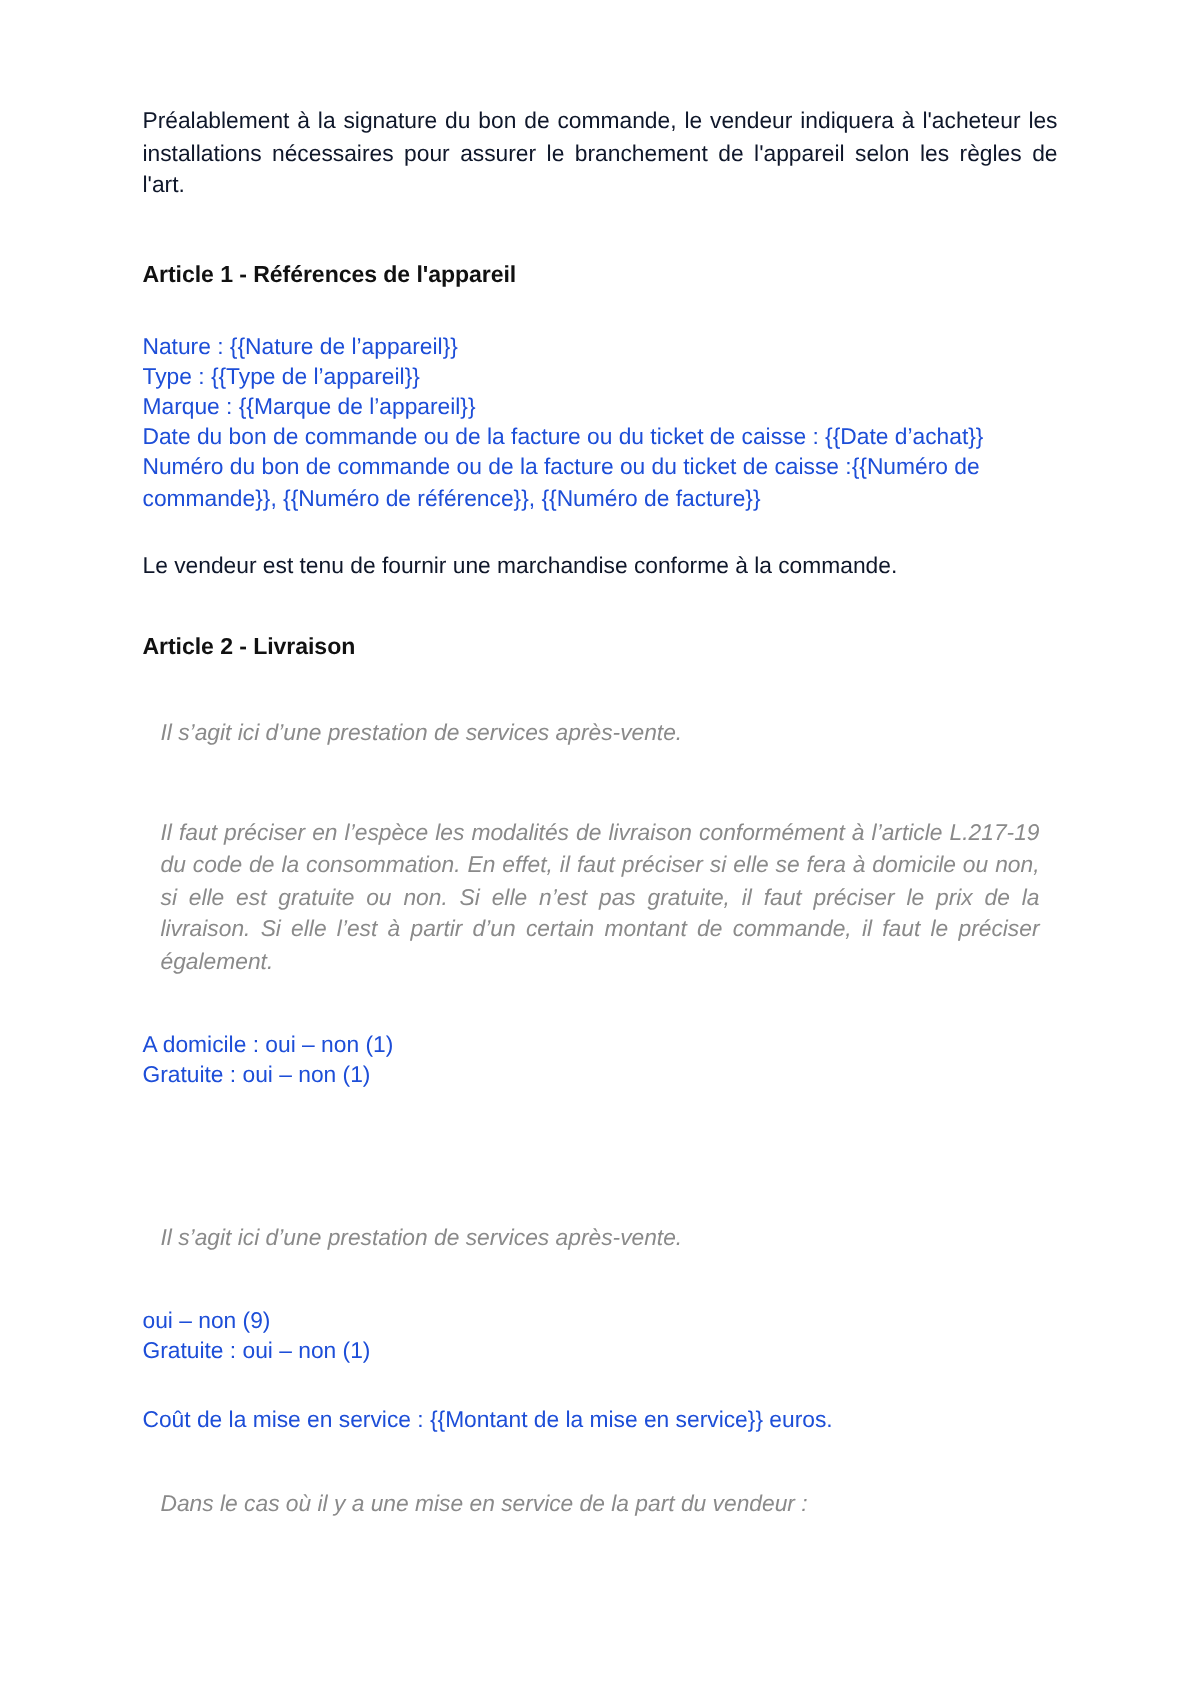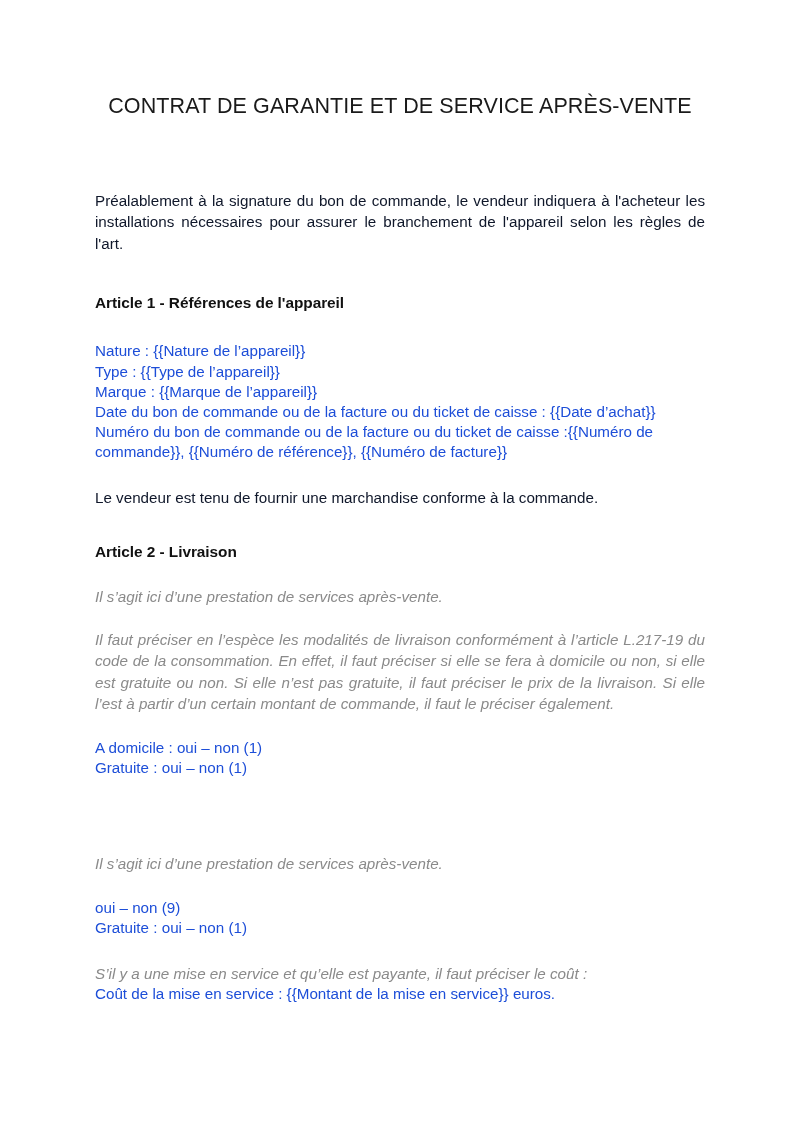--- a/index.html
+++ b/index.html
@@ -51,21 +51,21 @@
   }
   .para.justify {
     text-align: justify;
     text-align-last: left;
   }
   .note {
     font-size: 15.2px;
     line-height: 21.5px;
     color: #8a8a8a;
     font-style: italic;
-    margin: 0;
+    margin: 12px;
   }
   .note.justify {
     text-align: justify;
     text-align-last: left;
   }
   .article-heading {
     font-size: 15.4px;
     font-weight: bold;
     color: #111111;
     margin: 0;
@@ -97,21 +97,20 @@
   .gap-ouinon  { height: 23px; }
   .gap-cout    { height: 25px; }
   .gap-dans    { height: 23px; }
 </style>
 </head>
 <body>
 
 <div class="page">
   <div class="content">
 
-    <h1 class="doc-title">CONTRAT DE GARANTIE ET DE SERVICE APRÈS-VENTE</h1>
 
     <div class="gap-intro"></div>
 
     <p class="para justify">Préalablement à la signature du bon de commande, le vendeur indiquera à l'acheteur les installations nécessaires pour assurer le branchement de l'appareil selon les règles de l'art.</p>
 
     <div class="gap-a1"></div>
 
     <h2 class="article-heading">Article 1 - Références de l'appareil</h2>
 
     <div class="gap-a1body"></div>
@@ -156,21 +155,21 @@
 
     <div class="gap-ouinon"></div>
 
     <div class="block">
       <p class="field-line">oui – non (9)</p>
       <p class="field-line">Gratuite : oui – non (1)</p>
     </div>
 
     <div class="gap-cout"></div>
 
-    <p class="note">S’il y a une mise en service et qu’elle est payante, il faut préciser le coût :</p>
 
     <p class="field-line">Coût de la mise en service : {{Montant de la mise en service}} euros.</p>
 
     <div class="gap-dans"></div>
 
+    <p class="note">Dans le cas où il y a une mise en service de la part du vendeur :</p>
 
   </div>
 </div>
 
 </body></html>

